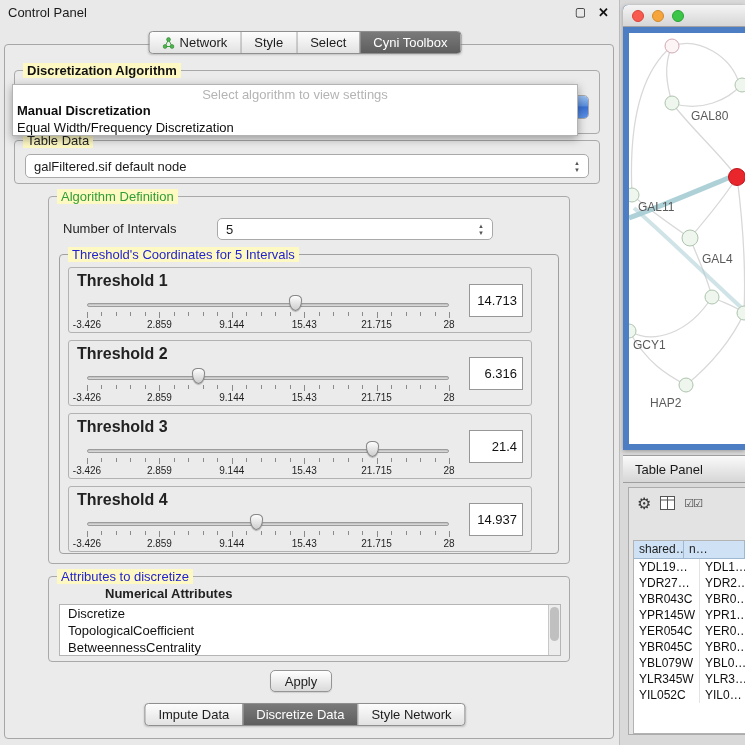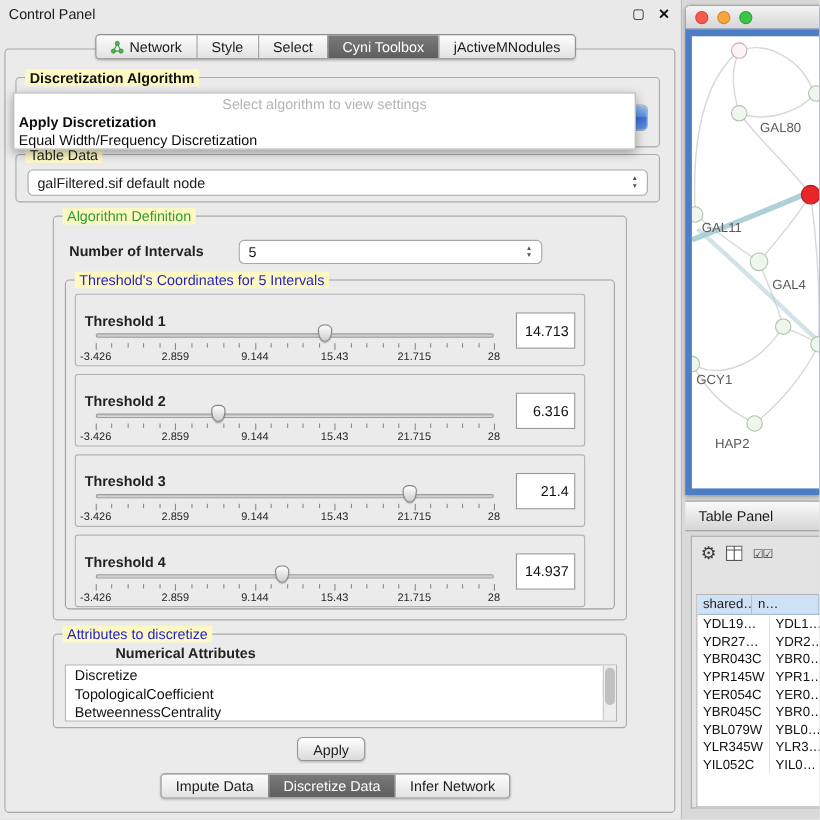--- a/index.html
+++ b/index.html
@@ -43,26 +43,26 @@
 
   #algo-popup { position:absolute; left:12px; top:84px; width:566px; height:52px; background:#fff; border:1px solid #b3b3b3; box-shadow:0 3px 9px rgba(0,0,0,.35); z-index:30; font-size:13px; }
   #algo-popup .placeholder { margin-top:2px; height:15px; line-height:15px; text-align:center; color:#b4b4b4; }
   #algo-popup .option { height:17px; line-height:17px; padding-left:4px; color:#0d0d0d; }
   #algo-popup .option.bold { font-weight:bold; }
 
   #tabledata-group { left:14px; top:140px; width:586px; height:44px; }
   #tabledata-combo { left:10px; top:13px; width:564px; height:24px; }
 
   #interval-group { left:48px; top:196px; width:522px; height:368px; }
-  #count-label { position:absolute; left:14px; top:24px; font-weight:bold; font-size:13px; }
+  #count-label { position:absolute; left:14px; top:24px; font-weight:normal; font-size:13px; }
   #count-combo { left:168px; top:21px; width:276px; height:22px; }
   #coords-group { left:10px; top:57px; width:500px; height:300px; border-color:#a0a0a0; }
 
   .threshold-box { position:absolute; left:8px; width:464px; height:66px; border:1px solid #b2b2b2; border-radius:3px; }
-  .th-label { position:absolute; left:8px; top:16px; font-weight:bold; font-size:13px; }
+  .th-label { position:absolute; left:8px; top:4px; font-weight:bold; font-size:16px; }
   .slider { position:absolute; left:18px; top:22px; width:362px; height:40px; }
   .slider-track { position:absolute; left:0; right:0; top:13px; height:4px; background:linear-gradient(#bdbdbd,#dedede); border:1px solid #9c9c9c; border-radius:3px; }
   .slider-thumb { position:absolute; top:5px; width:13px; height:16px; margin-left:-7px; background:linear-gradient(#fdfdfd,#cdcdcd); border:1px solid #878787; border-radius:6px 6px 7px 7px / 5px 5px 11px 11px; box-shadow:0 1px 1px rgba(0,0,0,.25); z-index:2; }
   .tick { position:absolute; top:22px; width:1px; height:4px; background:#8a8a8a; }
   .tick.major { height:6px; }
   .scale-label { position:absolute; top:29px; transform:translateX(-50%); font-size:10px; color:#1f1f1f; white-space:nowrap; }
   .value-box { position:absolute; left:400px; top:16px; width:54px; height:33px; background:#fff; border:1px solid #979797; display:flex; align-items:center; justify-content:flex-end; padding-right:5px; font-size:13px; color:#111; }
 
   #attr-group { left:48px; top:576px; width:522px; height:86px; }
   #attr-heading { position:absolute; left:12px; top:9px; font-weight:bold; font-size:13px;margin-left:44px; }
@@ -124,40 +124,37 @@
       </div>
       <div class="tab">
         <span>Style</span>
       </div>
       <div class="tab">
         <span>Select</span>
       </div>
       <div class="tab selected">
         <span>Cyni Toolbox</span>
       </div>
-      <div class="tab">
-        <span>jActiveMNodules</span>
-      </div>
     </div>
 
   <div class="group" id="algorithm-group">
     <span class="group-label bold">Discretization Algorithm</span>
     <div class="combo" id="algo-combo">
       <span class="combo-text"></span>
       <span class="blue-cap">
         <span>▲</span>
           <span>▼</span>
       </span>
     </div>
   </div>
 
   <div id="algo-popup">
     <div class="placeholder">Select algorithm to view settings</div>
     <div id="algo-options">
-        <div class="option bold">Apply Discretization</div>
+        <div class="option bold">Manual Discretization</div>
         <div class="option">Equal Width/Frequency Discretization</div>
       </div>
   </div>
 
   <div class="group" id="tabledata-group">
     <span class="group-label">Table Data</span>
     <div class="combo" id="tabledata-combo">
       <span class="combo-text">galFiltered.sif default node</span>
       <span class="gray-arrows">
         <span>▲</span>
@@ -361,21 +358,21 @@
   <div id="apply-btn">Apply</div>
 
   <div class="tabbar bottom" id="bottom-tabs">
       <div class="tab">
         <span>Impute Data</span>
       </div>
       <div class="tab selected">
         <span>Discretize Data</span>
       </div>
       <div class="tab">
-        <span>Infer Network</span>
+        <span>Style Network</span>
       </div>
     </div>
 </div>
 
 <div id="network-window">
   <div id="nw-titlebar">
     <span class="light red"></span>
     <span class="light yellow"></span>
     <span class="light green"></span>
   </div>

